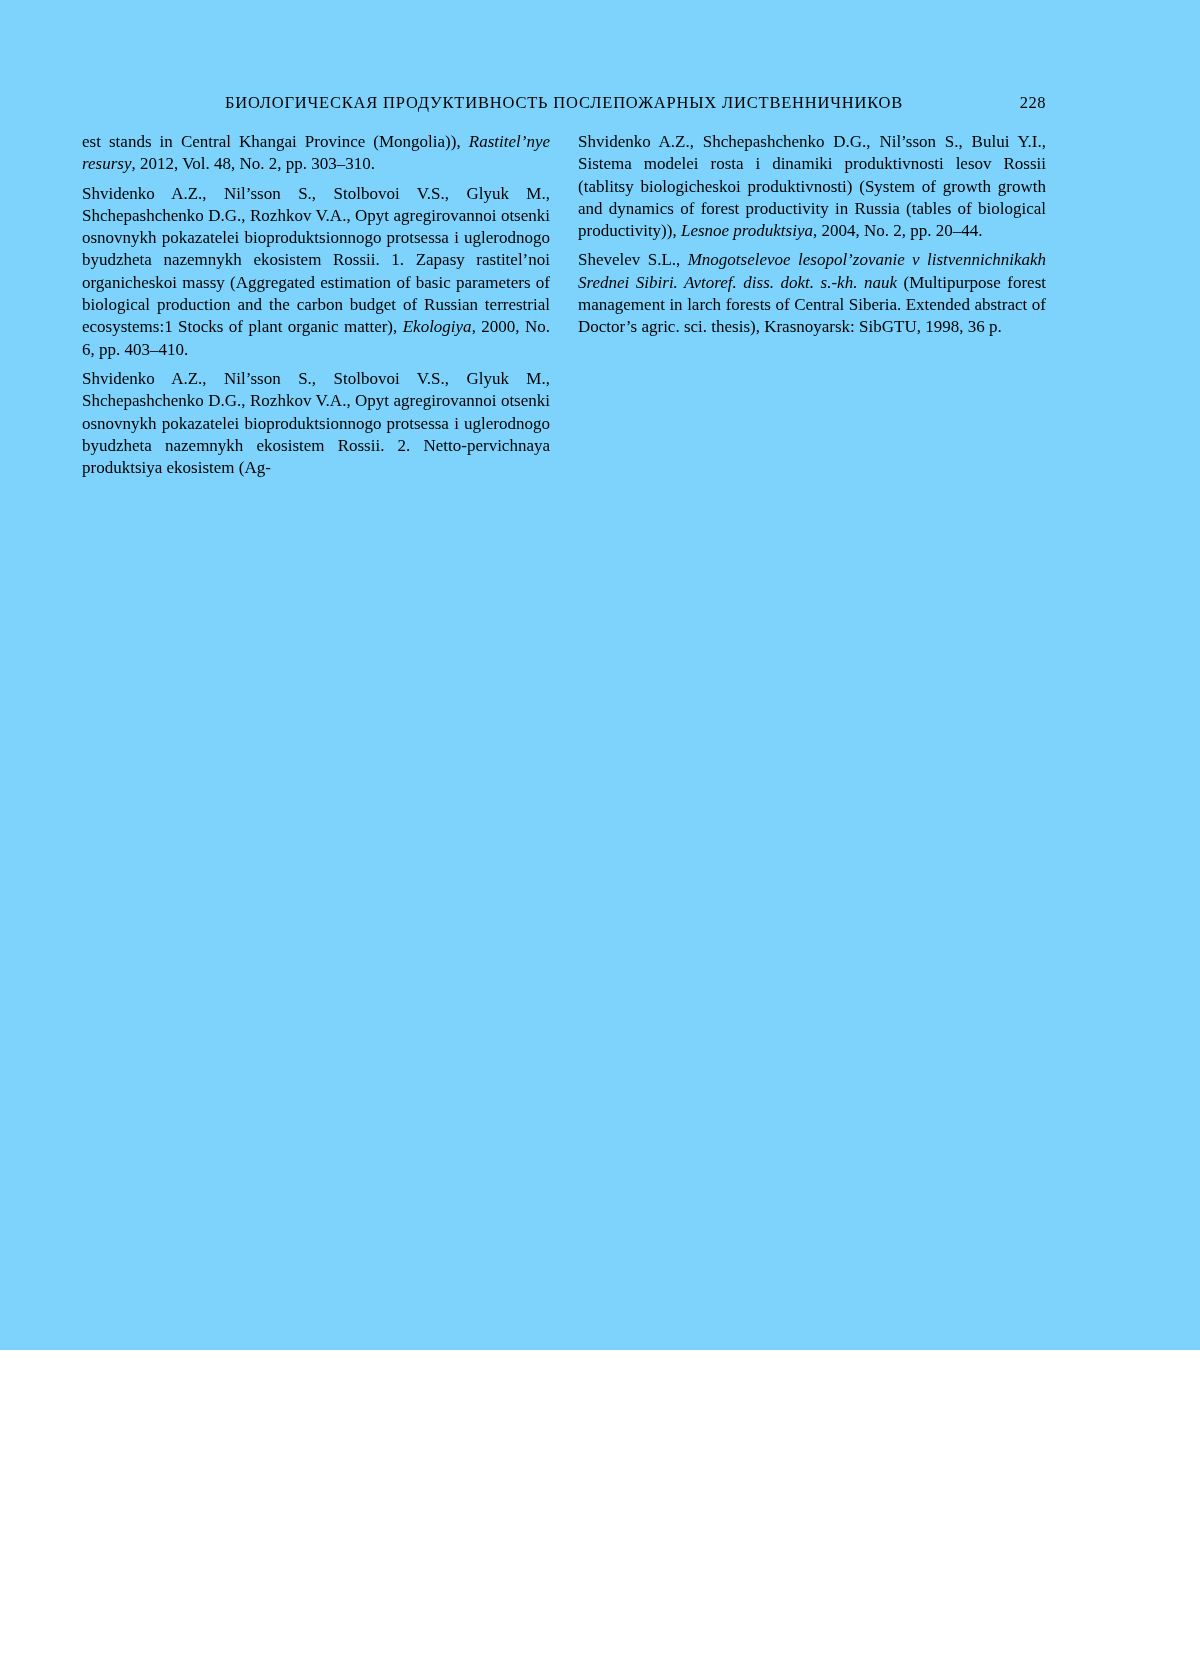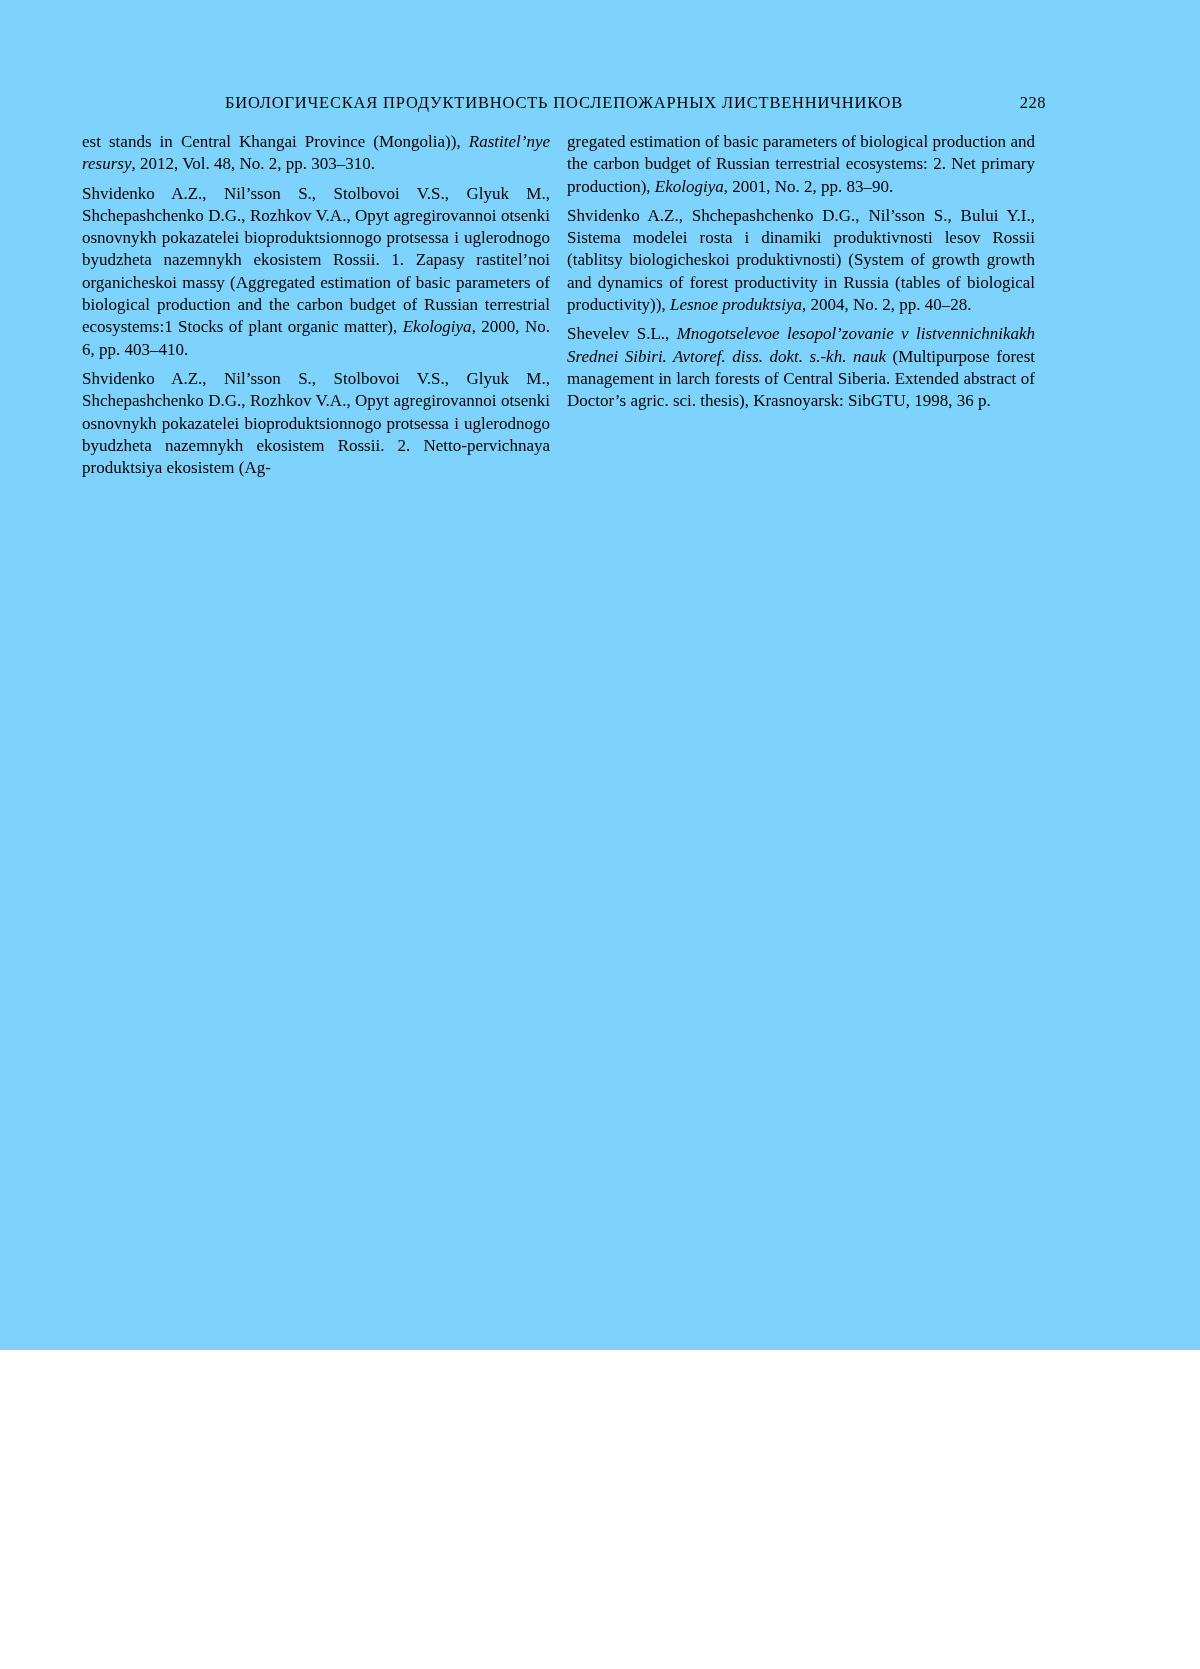--- a/index.html
+++ b/index.html
@@ -37,21 +37,21 @@
     right: 0;
     top: 0;
     letter-spacing: 0.5px;
   }
   .columns {
     position: absolute;
     top: 131px;
     left: 82px;
     width: 964px;
     display: flex;
-    gap: 17px;
+    gap: 28px;
   }
   .col {
     width: 468px;
     font-size: 17px;
     line-height: 22.3px;
     text-align: justify;
   }
   .col p.ref {
     margin: 0 0 7px 0;
   }
@@ -83,22 +83,21 @@
     <span class="page-number">228</span>
   </div>
 
   <div class="columns">
     <div class="col">
         <p class="ref"><span>est stands in Central Khangai Province (Mongolia)), </span><i>Rastitel’nye resursy</i><span>, 2012, Vol. 48, No. 2, pp. 303–310.</span></p>
         <p class="ref"><span>Shvidenko A.Z., Nil’sson S., Stolbovoi V.S., Glyuk M., Shchepashchenko D.G., Rozhkov V.A., Opyt agregirovannoi otsenki osnovnykh pokazatelei bioproduktsionnogo protsessa i uglerodnogo byudzheta nazemnykh ekosistem Rossii. 1. Zapasy rastitel’noi organicheskoi massy (Aggregated estimation of basic parameters of biological production and the carbon budget of Russian terrestrial ecosystems:1 Stocks of plant organic matter), </span><i>Ekologiya</i><span>, 2000, No. 6, pp. 403–410.</span></p>
         <p class="ref"><span>Shvidenko A.Z., Nil’sson S., Stolbovoi V.S., Glyuk M., Shchepashchenko D.G., Rozhkov V.A., Opyt agregirovannoi otsenki osnovnykh pokazatelei bioproduktsionnogo protsessa i uglerodnogo byudzheta nazemnykh ekosistem Rossii. 2. Netto-pervichnaya produktsiya ekosistem (Ag-</span></p>
       </div>
     <div class="col">
-        <p class="ref"><span>gregated estimation of basic parameters of biological production and the carbon budget of Russian terrestrial ecosystems: 2. Net primary production), </span><i>Ekologiya</i><span>, 2001, No. 2, pp. 83–90.</span></p>
-        <p class="ref"><span>Shvidenko A.Z., Shchepashchenko D.G., Nil’sson S., Bului Y.I., Sistema modelei rosta i dinamiki produktivnosti lesov Rossii (tablitsy biologicheskoi produktivnosti) (System of growth growth and dynamics of forest productivity in Russia (tables of biological productivity)), </span><i>Lesnoe produktsiya</i><span>, 2004, No. 2, pp. 40–28.</span></p>
+        <p class="ref"><span>Shvidenko A.Z., Shchepashchenko D.G., Nil’sson S., Bului Y.I., Sistema modelei rosta i dinamiki produktivnosti lesov Rossii (tablitsy biologicheskoi produktivnosti) (System of growth growth and dynamics of forest productivity in Russia (tables of biological productivity)), </span><i>Lesnoe produktsiya</i><span>, 2004, No. 2, pp. 20–44.</span></p>
         <p class="ref"><span>Shevelev S.L., </span><i>Mnogotselevoe lesopol’zovanie v listvennichnikakh Srednei Sibiri. Avtoref. diss. dokt. s.-kh. nauk</i><span> (Multipurpose forest management in larch forests of Central Siberia. Extended abstract of Doctor’s agric. sci. thesis), Krasnoyarsk: SibGTU, 1998, 36 p.</span></p>
       </div>
   </div>
 
   <div class="footer">
     <span class="journal">ЛЕСОВЕДЕНИЕ</span>
     <span>№ 4</span>
     <span>2019</span>
   </div>
 

